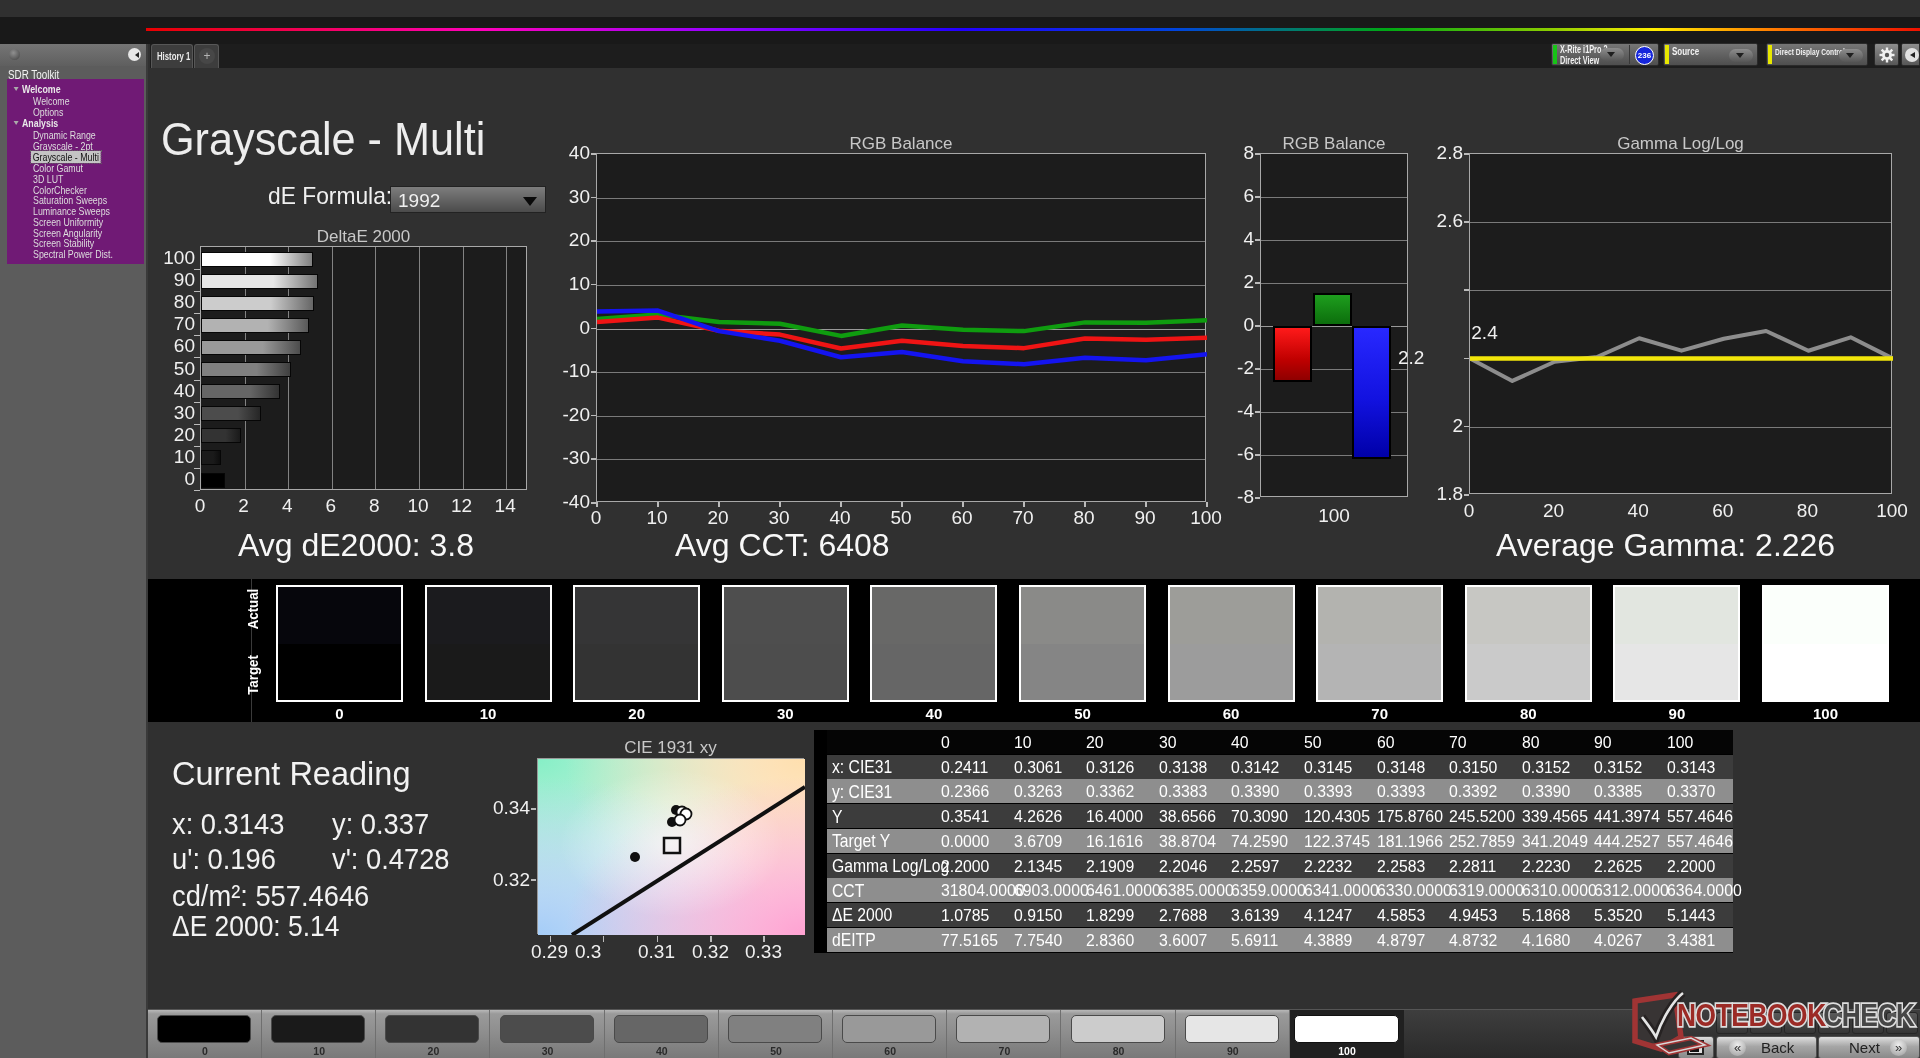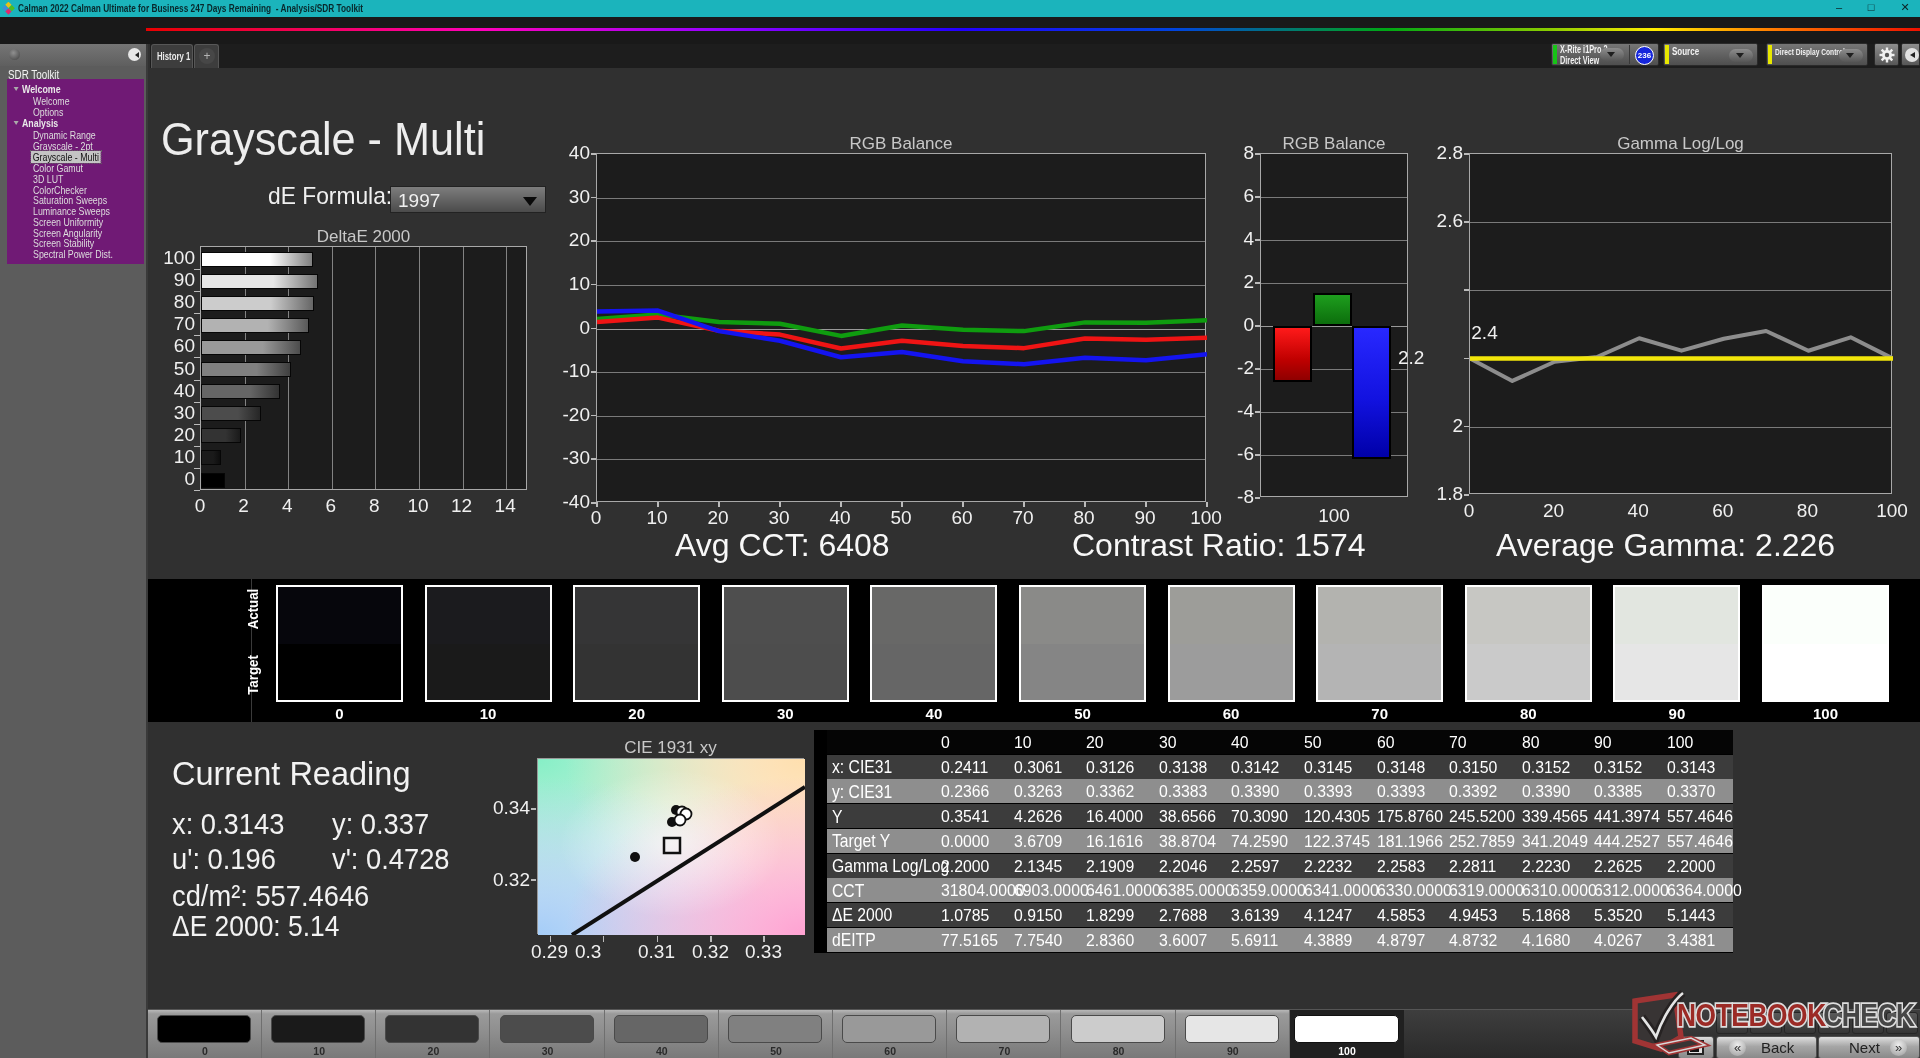--- a/index.html
+++ b/index.html
@@ -86,32 +86,20 @@
 .blab { position:absolute; top:35px; width:114px; text-align:center; font-size:10.5px; font-weight:700; color:#2a2a2a; }
 .navbtn { position:absolute; top:26px; height:23px; background:linear-gradient(180deg,#dedede,#a6a6a6 45%,#8a8a8a);
   border:1px solid #4f4f4f; border-radius:3px; color:#222; font-size:15px; }
 .minib { position:absolute; top:2px; width:32px; height:22px; border-radius:3px; border:1px solid #262626;
   background:linear-gradient(180deg,#5a5a5a,#353535); }
 </style>
 </head>
 <body>
 <div id="root">
 
-  <div id="titlebar" class="abs">
-    <svg class="abs" style="left:2px;top:2px" width="13" height="13" viewBox="0 0 13 13">
-      <rect x="4.2" y="0.6" width="4.4" height="4.4" transform="rotate(45 6.4 2.8)" fill="#e8c217"></rect>
-      <rect x="0.8" y="4" width="4.4" height="4.4" transform="rotate(45 3 6.2)" fill="#3e8fd8"></rect>
-      <rect x="7.6" y="4" width="4.4" height="4.4" transform="rotate(45 9.8 6.2)" fill="#50bd1d"></rect>
-      <rect x="4.2" y="7.4" width="4.4" height="4.4" transform="rotate(45 6.4 9.6)" fill="#df2a6e"></rect>
-    </svg>
-    <div class="ttxt">Calman 2022 Calman Ultimate for Business 247 Days Remaining&nbsp; - Analysis/SDR Toolkit</div>
-    <div class="winbtn" style="left:1832px;">–</div>
-    <div class="winbtn" style="left:1864px;">□</div>
-    <div class="winbtn" style="left:1898px;">✕</div>
-  </div>
 
   <div id="hdrstrip" class="abs">
     <div id="calmanbtn">
       <svg class="abs" style="left:15px;top:1.5px" width="19" height="19" viewBox="0 0 19 19">
         <g fill="none" stroke="#fff" stroke-width="1.7">
           <rect x="2.4" y="2.4" width="14.2" height="14.2" transform="rotate(45 9.5 9.5)"></rect>
         </g>
         <g fill="#fff">
           <rect x="7.2" y="3.4" width="4.6" height="4.6" transform="rotate(45 9.5 5.7)"></rect>
           <rect x="3.4" y="7.2" width="4.6" height="4.6" transform="rotate(45 5.7 9.5)"></rect>
@@ -195,21 +183,21 @@
   </div>
   <div class="ctl" style="left:1901px;top:43px;width:19px;border-radius:2px 0 0 2px;background:linear-gradient(180deg,#8e8e8e,#565656);">
     <div class="abs" style="left:3px;top:4px;width:14px;height:14px;border-radius:50%;background:#e2e2e2;"></div>
     <div class="abs" style="left:5px;top:7.5px;border:3.5px solid transparent;border-right:5px solid #222;"></div>
   </div>
 
   <div class="abs" style="left:161px;top:114px;color:#ededed;font-size:45.5px;transform:scaleX(0.95);transform-origin:0 0;white-space:nowrap;">Grayscale - Multi</div>
 
   <div class="abs" style="left:268px;top:182px;color:#f0f0f0;font-size:24px;transform:scaleX(0.95);transform-origin:0 0;">dE Formula:</div>
   <div class="abs" style="left:390px;top:186px;width:156px;height:27px;background:linear-gradient(180deg,#7d7d7d,#4b4b4b);border:1px solid #222;">
-    <div class="abs" style="left:7px;top:3px;color:#f0f0f0;font-size:19px;">1997</div>
+    <div class="abs" style="left:7px;top:3px;color:#f0f0f0;font-size:19px;">1992</div>
     <div class="abs" style="right:8px;top:10px;border:7px solid transparent;border-top:9px solid #0a0a0a;"></div>
   </div>
 
   <div class="ctitle" style="left:200px;top:227px;width:327px;">DeltaE 2000</div>
   <div class="plot" id="deplot" style="left:200px;top:246px;width:327px;height:244px;">
       <div class="gridv" style="left: 43.6px;"></div>
       <div class="gridv" style="left: 87.2px;"></div>
       <div class="gridv" style="left: 130.8px;"></div>
       <div class="gridv" style="left: 174.4px;"></div>
       <div class="gridv" style="left: 218px;"></div>
@@ -295,22 +283,22 @@
       <div class="gridh" style="top: 68.2px;"></div>
       <div class="gridh" style="top: 136.4px;"></div>
       <div class="gridh" style="top: 204.6px;"></div>
       <div class="gridh" style="top: 272.8px;"></div>
       <svg width="423" height="341" style="position:absolute;left:0;top:0">
         <polyline points="0,204.59999999999988 42.3,226.9354999999999 84.6,207.70309999999992 126.9,203.0313999999999 169.2,184.24229999999991 211.5,196.6888 253.8,184.71969999999988 296.1,176.94489999999996 338.4,196.75699999999998 380.7,183.28749999999988 423,204.59999999999988" fill="none" stroke="#8d8d8d" stroke-width="4" stroke-linejoin="round"></polyline>
         <line x1="0" y1="204.59999999999988" x2="423" y2="204.59999999999988" stroke="#f2e60a" stroke-width="4.5"></line>
       </svg>
     </div>
 
+  <div class="stat" style="left:238px;">Avg dE2000: 3.8</div>
   <div class="stat" style="left:675px;">Avg CCT: 6408</div>
-  <div class="stat" style="left:1072px;">Contrast Ratio: 1574</div>
   <div class="stat" style="left:1496px;">Average Gamma: 2.226</div>
 
   <div id="patchstrip" class="abs">
       <div class="abs" style="left:103px;top:0;width:1px;height:143px;background:#3a3a3a;"></div>
       <div class="rot" style="left:75px;top:22px;width:60px;text-align:center;">Actual</div>
       <div class="rot" style="left:75px;top:88px;width:60px;text-align:center;">Target</div>
       <div class="pbox" style="left:128px;">
         <div class="half" style="top:0;background:rgb(6,6,12);"></div>
         <div class="half" style="top:50%;background:rgb(0,0,0);"></div>
       </div>

